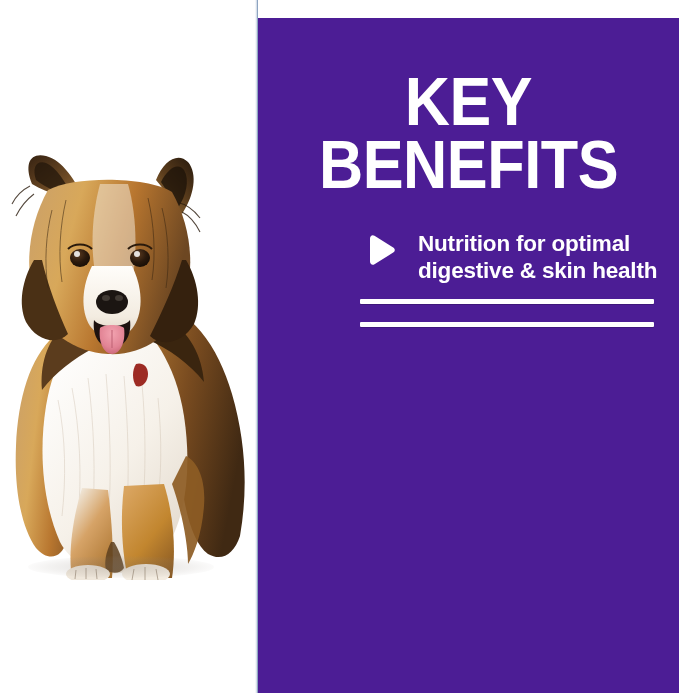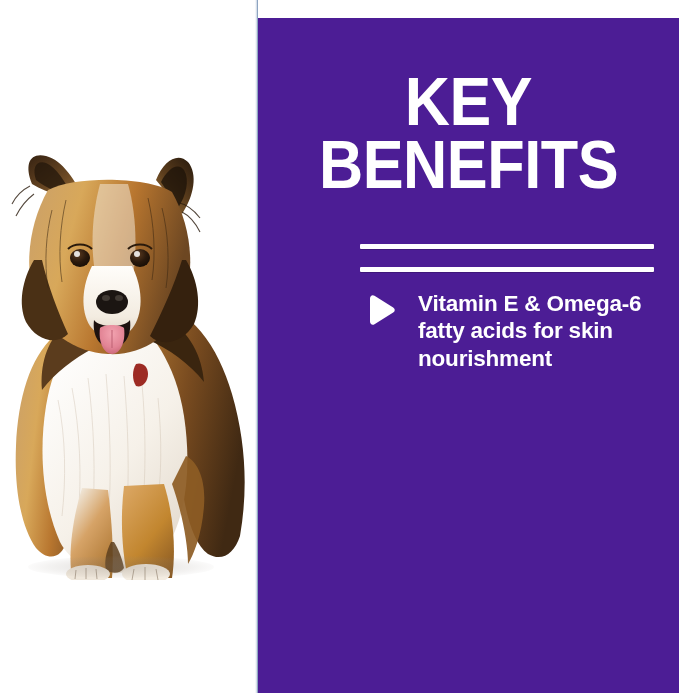--- a/index.html
+++ b/index.html
@@ -255,30 +255,30 @@
 
   <div class="panel">
 
     <div class="panel-title">
       <span class="line l1">KEY</span>
       <span class="line l2">BENEFITS</span>
     </div>
 
     <div class="benefits">
 
-
-      <div class="divider"></div>
-
-
-      <div class="divider"></div>
-
       <div class="benefit">
         <span class="bullet-marker">
           <svg viewBox="0 0 34 32" width="34" height="32" xmlns="http://www.w3.org/2000/svg">
             <path d="M6 4.5 C6 1.8 8.3 0.4 10.5 1.8 L29.2 13.4 C31.3 14.7 31.3 17.3 29.2 18.6 L10.5 30.2 C8.3 31.6 6 30.2 6 27.5 Z" fill="#ffffff"></path>
           </svg>
         </span>
-        <div class="benefit-text">Vitamin E &amp; Omega-6 fatty acids for skin nourishment</div>
+        <div class="benefit-text">Nutrition for optimal digestive &amp; skin health</div>
       </div>
+
+      <div class="divider"></div>
+
+
+      <div class="divider"></div>
+
 
     </div>
   </div>
 </div>
 
 </body></html>

